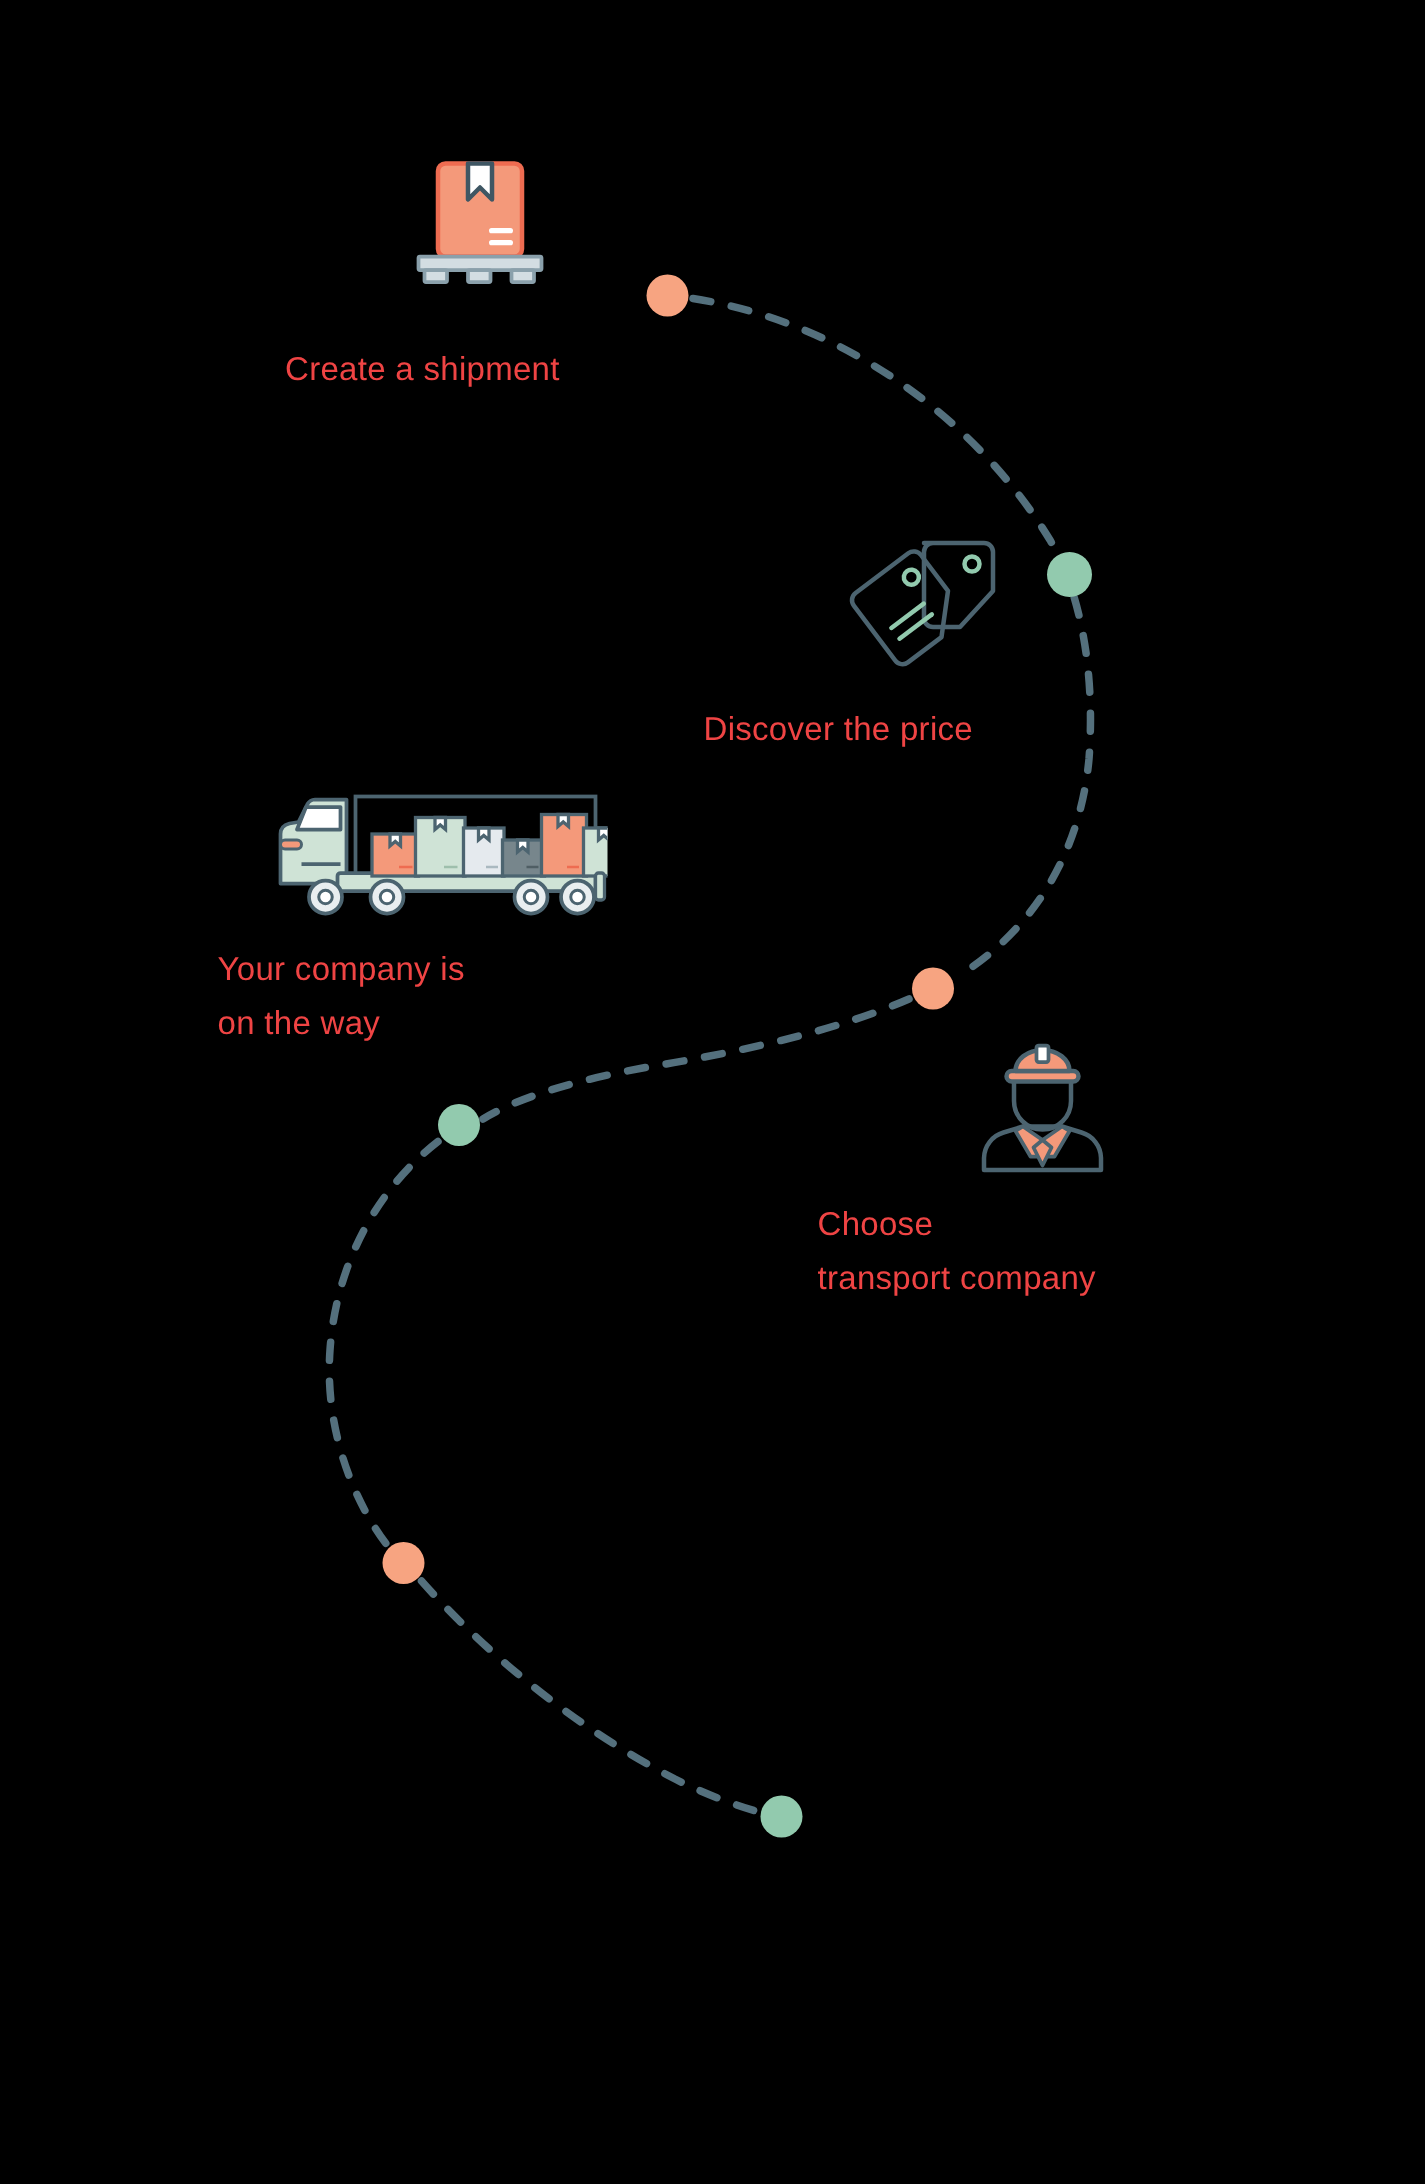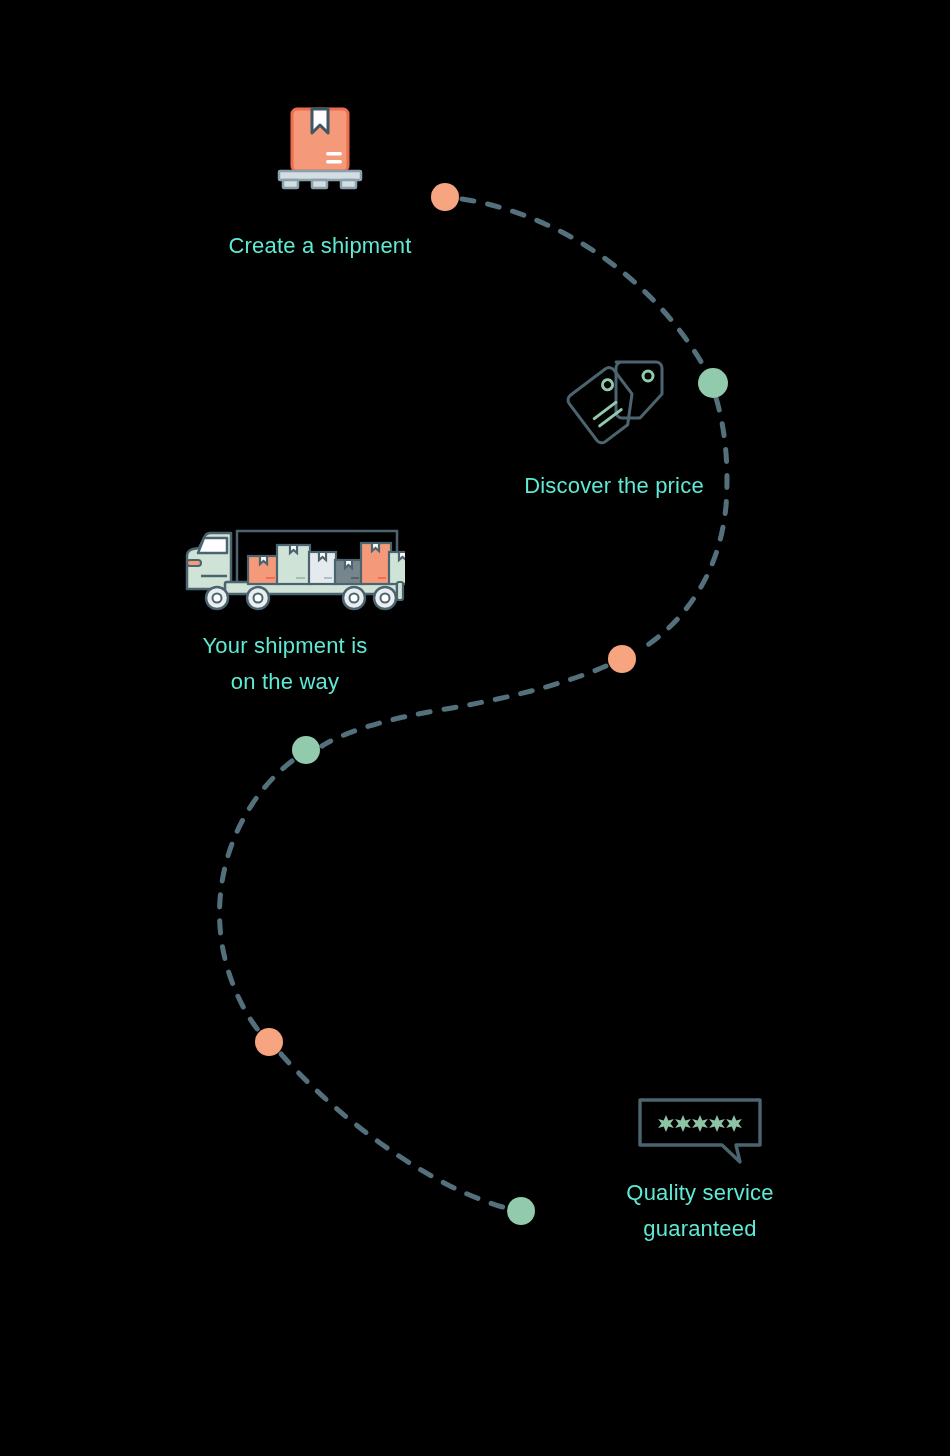--- a/index.html
+++ b/index.html
@@ -28,25 +28,24 @@
     top: 0;
     width: 950px;
     height: 1456px;
     pointer-events: none;
   }
   .step {
     position: absolute;
   }
   .step-label {
     position: absolute;
-    color: #5eead4;
+    color: #ef4444;
     font-size: 22px;
     line-height: 1.62;
     font-weight: 400;
-    text-align: center;
     letter-spacing: 0.2px;
     white-space: pre-line;
     font-family: "Liberation Sans", sans-serif;
   }
 
   
   #step-create      { left: 190px; top: 100px;  width: 260px; }
   #step-price       { left: 469px; top: 350px;  width: 290px; }
   #step-onway       { left: 145px; top: 520px;  width: 280px; }
   #step-choose      { left: 545px; top: 690px;  width: 300px; }
@@ -174,34 +173,39 @@
         <circle cx="220" cy="78" r="11"></circle>
       </g>
       <g fill="#ffffff" stroke="#4c6470" stroke-width="2">
         <circle cx="52" cy="78" r="4.5"></circle>
         <circle cx="93" cy="78" r="4.5"></circle>
         <circle cx="189" cy="78" r="4.5"></circle>
         <circle cx="220" cy="78" r="4.5"></circle>
       </g>
       <rect x="232" y="62" width="6" height="18" rx="2" fill="#cfe3d6" stroke="#4c6470" stroke-width="2.2"></rect>
     </svg>
-    <div class="step-label lbl-onway">Your shipment is
+    <div class="step-label lbl-onway">Your company is
 on the way</div>
   </div>
 
-
-
-  <div class="step" id="step-quality">
-    <svg class="icon-wrap" width="130" height="72" viewBox="0 0 130 72" xmlns="http://www.w3.org/2000/svg">
-      <path d="M5 5 h120 v45 h-24 l4 17 l-18 -17 h-82 z" fill="none" stroke="#4c6470" stroke-width="3.4" stroke-linejoin="round"></path>
-      <g fill="#8cc4a5">
-        <path d="M31 20 l2.3 5.4 l5.6 -1.5 l-3.4 4.6 l3.4 4.6 l-5.6 -1.5 l-2.3 5.4 l-2.3 -5.4 l-5.6 1.5 l3.4 -4.6 l-3.4 -4.6 l5.6 1.5 z"></path>
-        <path d="M48 20 l2.3 5.4 l5.6 -1.5 l-3.4 4.6 l3.4 4.6 l-5.6 -1.5 l-2.3 5.4 l-2.3 -5.4 l-5.6 1.5 l3.4 -4.6 l-3.4 -4.6 l5.6 1.5 z"></path>
-        <path d="M65 20 l2.3 5.4 l5.6 -1.5 l-3.4 4.6 l3.4 4.6 l-5.6 -1.5 l-2.3 5.4 l-2.3 -5.4 l-5.6 1.5 l3.4 -4.6 l-3.4 -4.6 l5.6 1.5 z"></path>
-        <path d="M82 20 l2.3 5.4 l5.6 -1.5 l-3.4 4.6 l3.4 4.6 l-5.6 -1.5 l-2.3 5.4 l-2.3 -5.4 l-5.6 1.5 l3.4 -4.6 l-3.4 -4.6 l5.6 1.5 z"></path>
-        <path d="M99 20 l2.3 5.4 l5.6 -1.5 l-3.4 4.6 l3.4 4.6 l-5.6 -1.5 l-2.3 5.4 l-2.3 -5.4 l-5.6 1.5 l3.4 -4.6 l-3.4 -4.6 l5.6 1.5 z"></path>
-      </g>
-    </svg>
-    <div class="step-label lbl-quality">Quality service
-guaranteed</div>
-  </div>
+  <div class="step" id="step-choose">
+    <svg class="icon-wrap" width="110" height="95" viewBox="0 0 110 95" xmlns="http://www.w3.org/2000/svg">
+
+      <path d="M36 26 v18 a19 19 0 0 0 38 0 v-18 z" fill="none" stroke="#4c6470" stroke-width="3" stroke-linejoin="round"></path>
+
+      <rect x="31" y="24" width="48" height="7" rx="3.5" fill="#f4997a" stroke="#4c6470" stroke-width="3"></rect>
+
+      <path d="M37 24 a18 14 0 0 1 36 0 z" fill="#f4997a" stroke="#4c6470" stroke-width="3" stroke-linejoin="round"></path>
+
+      <rect x="51" y="7" width="8" height="11" rx="1.5" fill="#ffffff" stroke="#4c6470" stroke-width="2.5"></rect>
+
+      <path d="M16 90 v-8 a18 18 0 0 1 13 -17 l13 -4 h26 l13 4 a18 18 0 0 1 13 17 v8 z" fill="none" stroke="#4c6470" stroke-width="3" stroke-linejoin="round"></path>
+
+      <path d="M42 61 l13 9 l13 -9 l5 3 l-10 17 h-16 l-10 -17 z" fill="#f4997a" stroke="#4c6470" stroke-width="2.5" stroke-linejoin="round"></path>
+      <path d="M55 70 l-6 5 l6 12 l6 -12 z" fill="#f4997a" stroke="#4c6470" stroke-width="2.5" stroke-linejoin="round"></path>
+    </svg>
+    <div class="step-label lbl-choose">Choose
+transport company</div>
+  </div>
+
+
 
 </div>
 
 </body></html>

